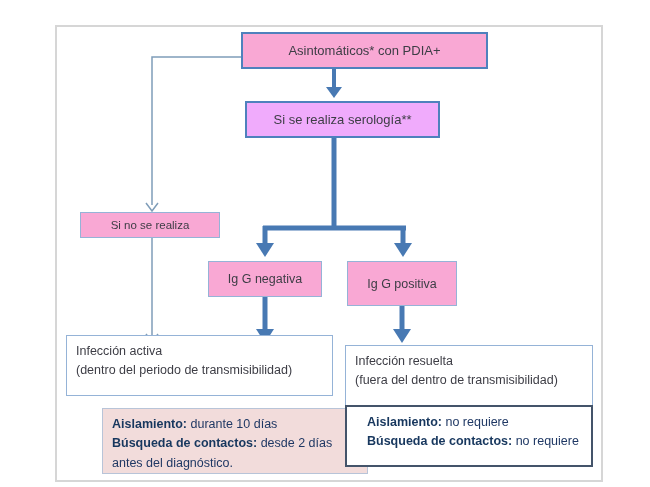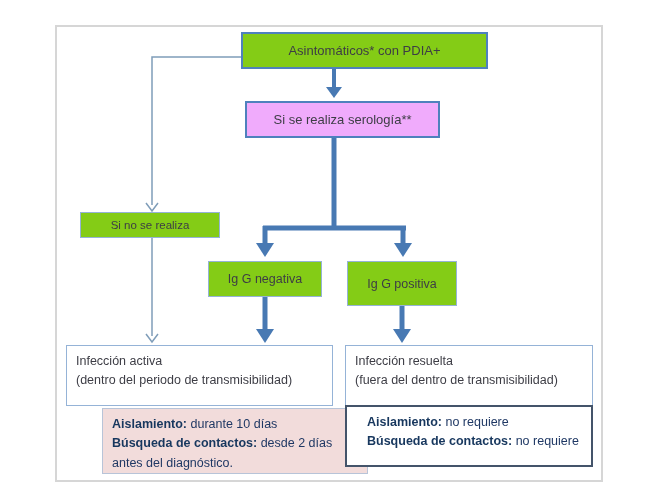--- a/index.html
+++ b/index.html
@@ -1,21 +1,21 @@
 <!DOCTYPE html>
 <html><head>
 <meta charset="utf-8">
 <style>
   html,body{margin:0;padding:0;background:#ffffff;}
   body{width:650px;height:487px;overflow:hidden;font-family:"Liberation Sans",sans-serif;}
   .stage{position:relative;width:650px;height:487px;background:#ffffff;}
   .frame{position:absolute;left:55px;top:25px;width:544px;height:453px;
          border:2px solid #d6d6d6;background:#ffffff;}
   svg.connectors{position:absolute;left:0;top:0;width:650px;height:487px;pointer-events:none;}
-  .box{position:absolute;background:#84cc16;display:flex;align-items:center;justify-content:center;
+  .box{position:absolute;background:#f9a8d4;display:flex;align-items:center;justify-content:center;
        color:#3d3d45;font-size:13px;text-align:center;box-sizing:border-box;}
   .box-strong{border:2px solid #4f81bd;}
   .box-thin{border:1px solid #95b3d7;}
   .box-serology{background:#f0abfc;border:2px solid #4f81bd;}
   .textbox{position:absolute;box-sizing:border-box;background:#ffffff;border:1px solid #95b3d7;
            padding:6px 9px;font-size:12.5px;color:#3d3d45;line-height:1.55;text-align:left;
            display:block;}
   .textbox .line{display:block;}
   .infobox{position:absolute;box-sizing:border-box;padding:6px 9px;font-size:12.5px;
            color:#1f3864;line-height:1.55;text-align:left;}
@@ -77,21 +77,21 @@
     <span>Si no se realiza</span>
   </div>
 
   <div class="box box-thin mid" style="left:208px;top:261px;width:114px;height:36px;">
     <span>Ig G negativa</span>
   </div>
   <div class="box box-thin mid" style="left:347px;top:261px;width:110px;height:45px;">
     <span>Ig G positiva</span>
   </div>
 
-  <div class="textbox" style="left:66px;top:345px;width:267px;height:61px;">
+  <div class="textbox" style="left:66px;top:335px;width:267px;height:61px;">
     <span class="line">Infección activa</span>
     <span class="line">(dentro del periodo de transmisibilidad)</span>
   </div>
   <div class="infobox infobox-pink" style="left:66px;top:408px;width:266px;height:66px;margin-left:36px;">
     <b>Aislamiento:</b><span> durante 10 días</span><br>
     <b>Búsqueda de contactos:</b><span> desde 2 días antes del diagnóstico.</span>
   </div>
 
   <div class="textbox" style="left:345px;top:345px;width:248px;height:76px;">
     <span class="line">Infección resuelta</span>

